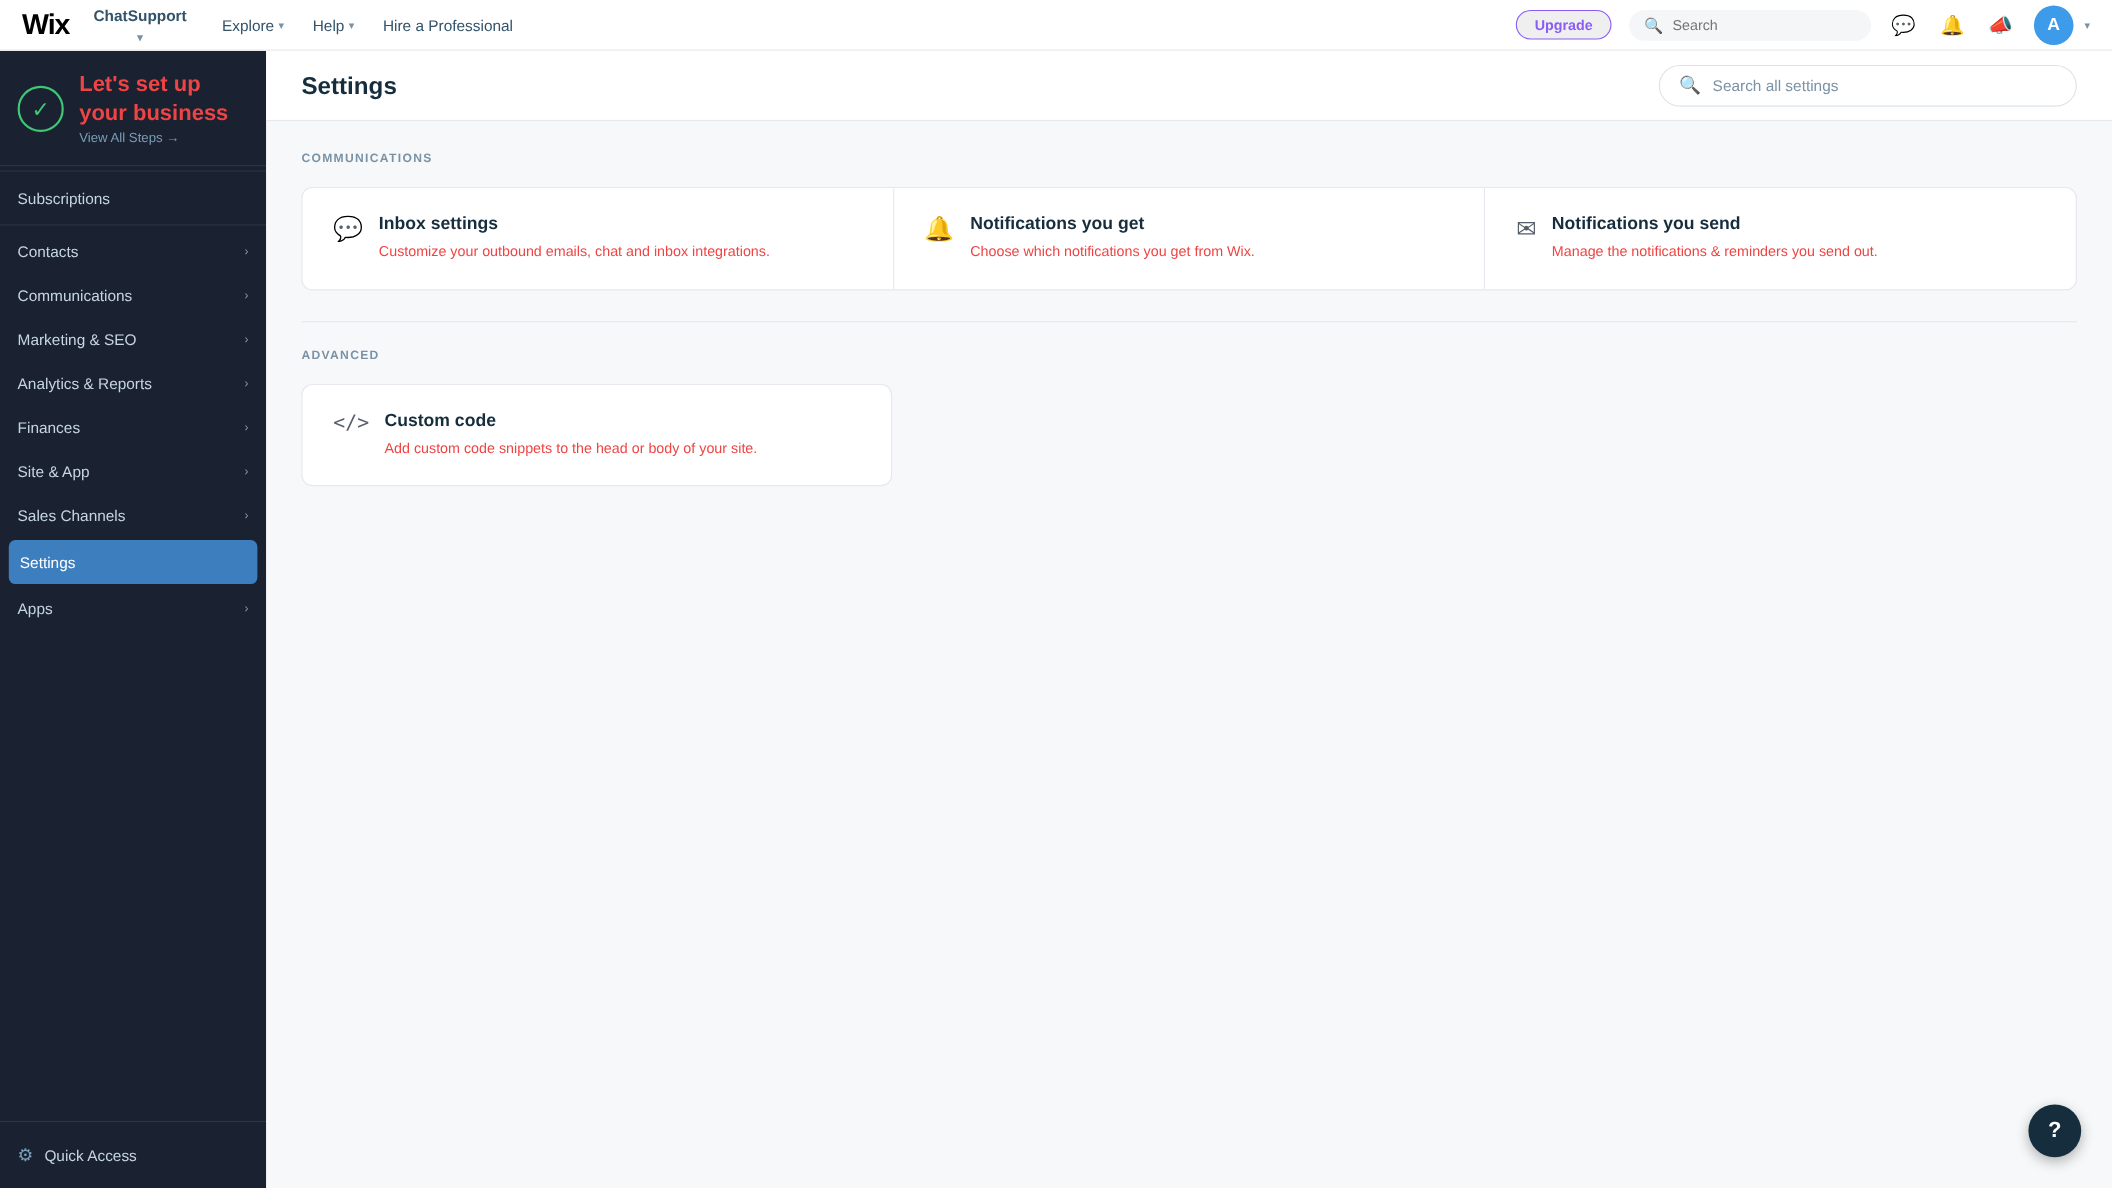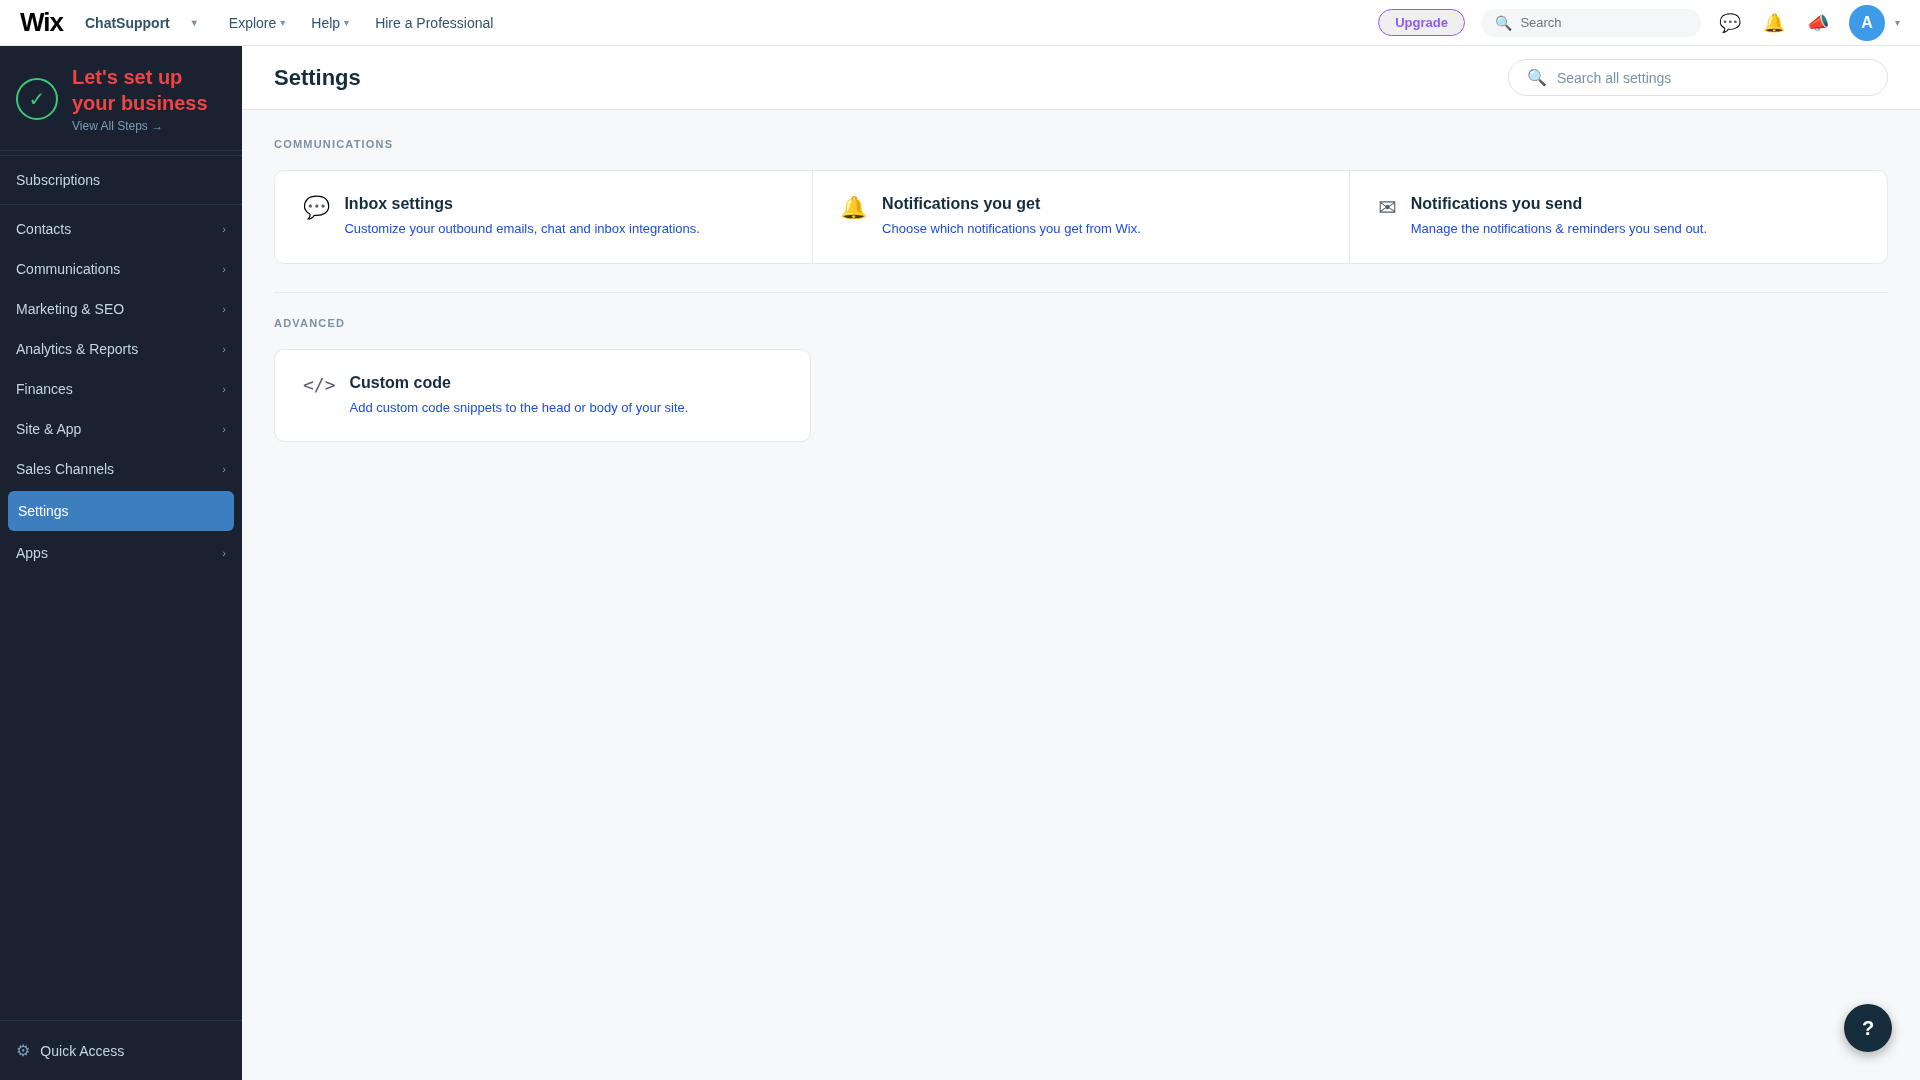--- a/index.html
+++ b/index.html
@@ -20,28 +20,29 @@
     .topnav-logo {
       font-size: 26px;
       font-weight: 900;
       color: #000;
       margin-right: 10px;
       letter-spacing: -1px;
     }
     .topnav-site {
       display: flex;
       align-items: center;
-      gap: 22px;
+      gap: 6px;
       padding: 6px 12px;
       border-radius: 6px;
       cursor: pointer;
       font-size: 14px;
       font-weight: 600;
       color: #32536a;
       margin-right: 8px;
+      flex-direction: column;
     }
     .topnav-chevron { font-size: 10px; color: #7a92a5; }
     .topnav-links {
       display: flex;
       align-items: center;
       gap: 2px;
       flex: 1;
     }
     .topnav-link {
       display: flex;
@@ -306,21 +307,21 @@
       color: #555e6a;
       margin-bottom: 2px;
     }
     .card-title {
       font-size: 16px;
       font-weight: 700;
       color: #162d3d;
     }
     .card-desc {
       font-size: 13px;
-      color: #1d4ed8;
+      color: #ef4444;
       line-height: 1.5;
     }
     .card-header {
       display: flex;
       align-items: flex-start;
       gap: 14px;
     }
     .card-body { display: flex; flex-direction: column; gap: 6px; }
 
     .section-divider {

